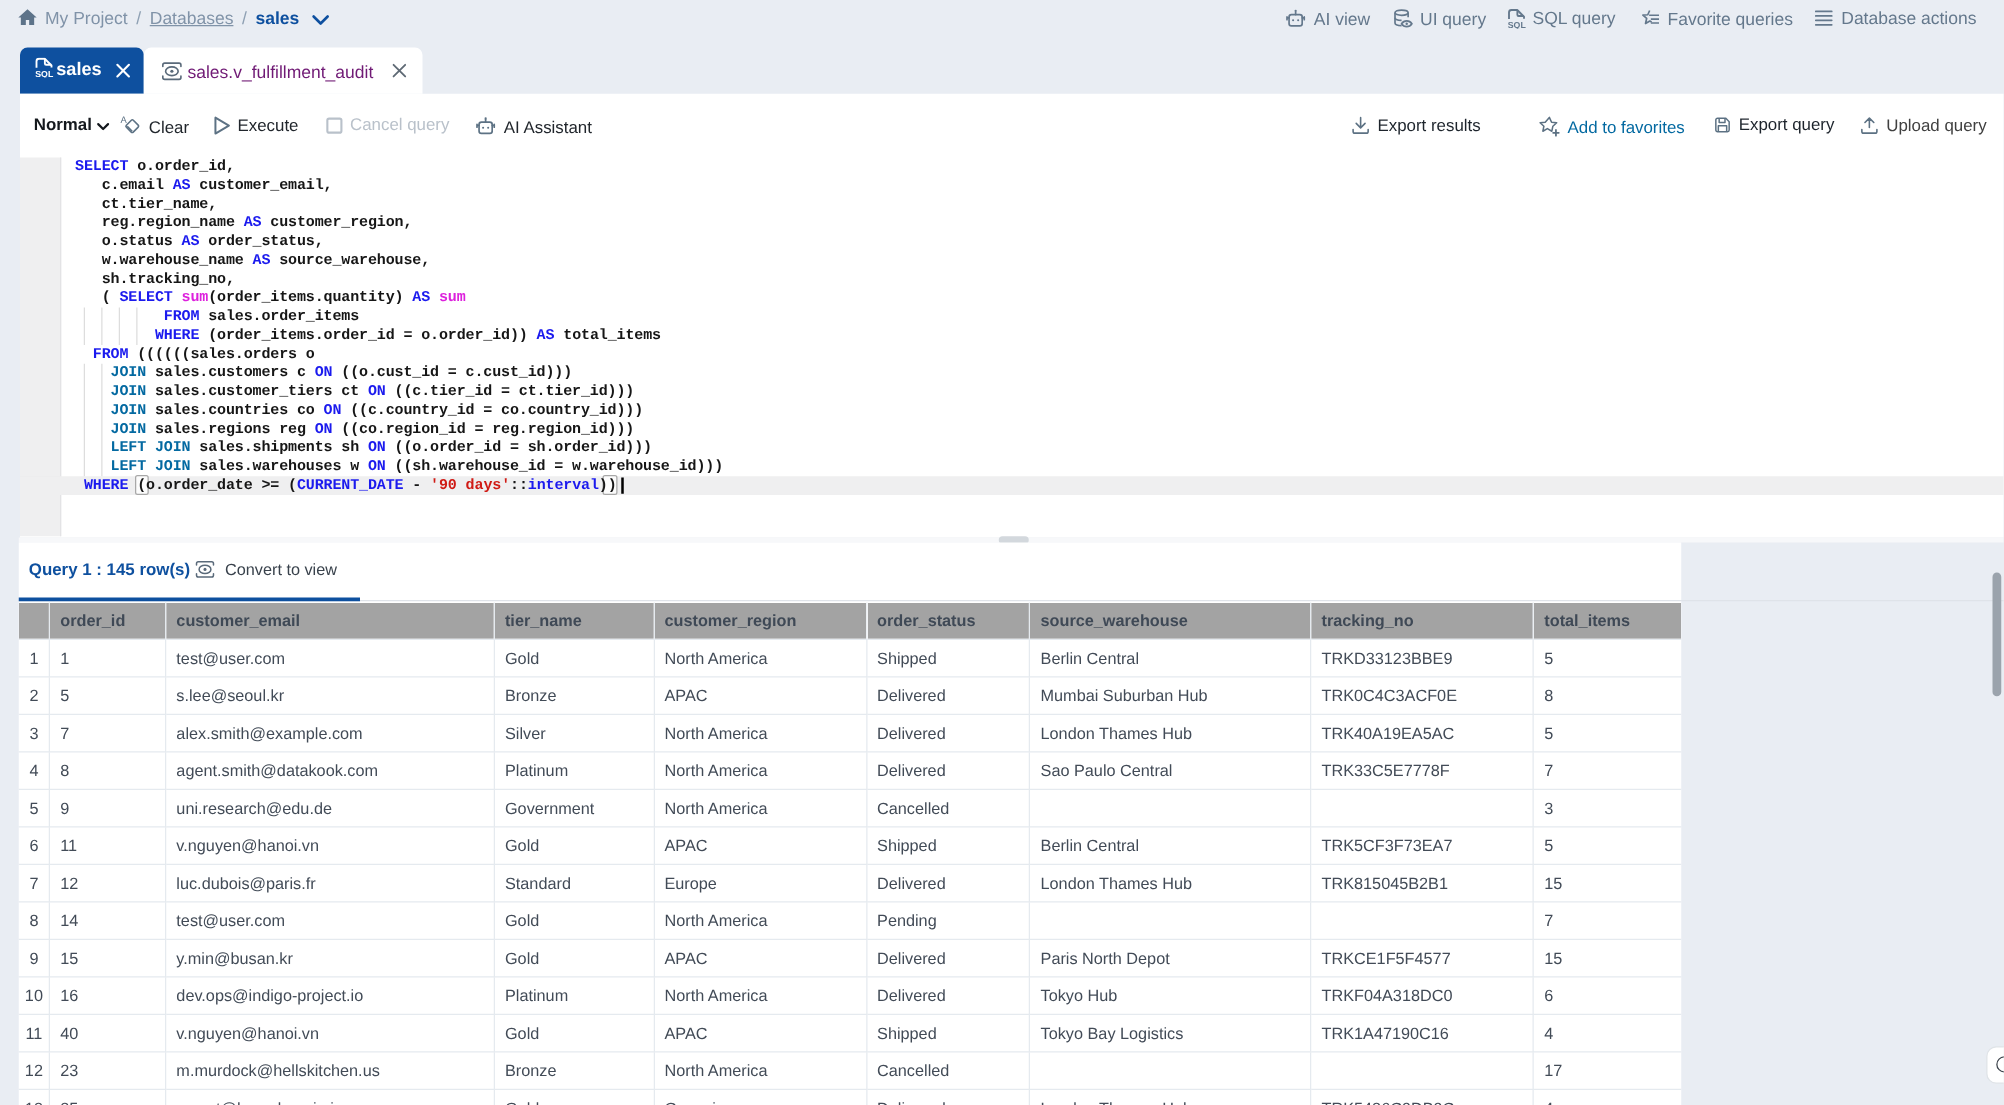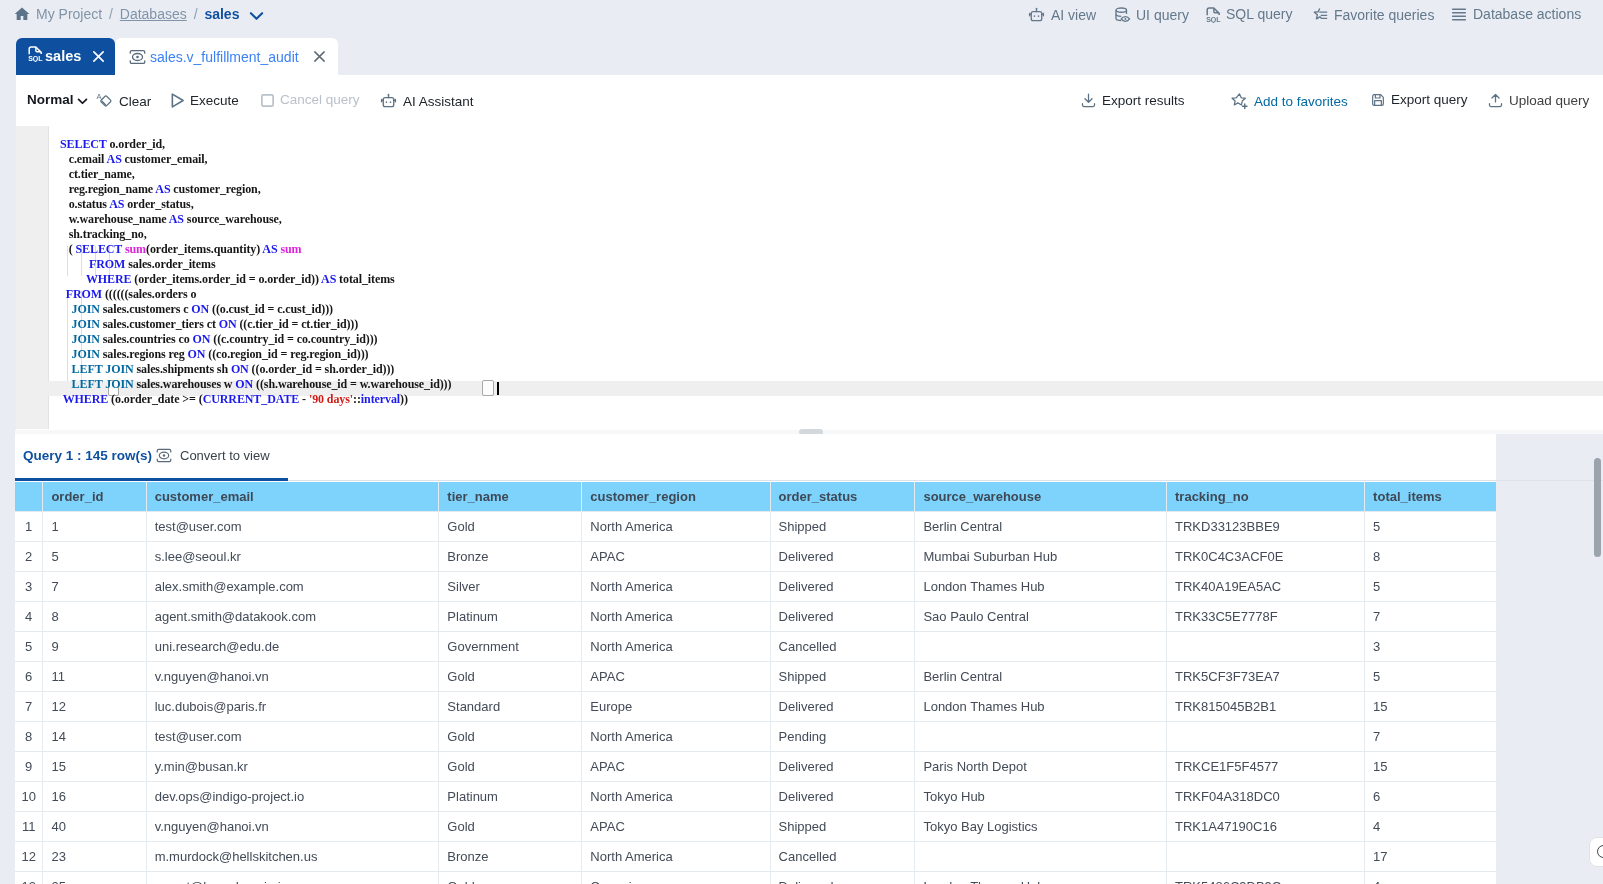--- a/index.html
+++ b/index.html
@@ -11,52 +11,52 @@
 .crumbtxt{position:absolute;top:6px;font-size:14px;color:#8093a8;white-space:nowrap}
 .crumbtxt .sep{color:#8ea0b3;padding:0 3px}
 .crumbtxt a{color:#8093a8;text-decoration:underline}
 .crumbtxt b{color:#0e509f;font-weight:bold}
 .rmenu{position:absolute;top:6px;font-size:14px;color:#64788c;white-space:nowrap}
 .rmenu svg{vertical-align:-4px;margin-right:5px}
 
 .tab1{position:absolute;left:16px;top:38px;width:99px;height:37px;background:#0e509f;border-radius:6px 6px 0 0}
 .tab2{position:absolute;left:115px;top:38px;width:223px;height:37px;background:#fff;border-radius:6px 6px 0 0}
 .tab1 span{position:absolute;left:29px;top:10px;font-size:14.5px;font-weight:bold;color:#fff}
-.tab2 span{position:absolute;left:35px;top:11px;font-size:14px;color:#3b82f6}
+.tab2 span{position:absolute;left:35px;top:11px;font-size:14px;color:#701a75}
 
 #panel{position:absolute;left:16px;top:75px;width:1587px;height:355px;background:#fff}
 .tbL{position:absolute;top:17px;font-size:13.5px;color:#21262c;white-space:nowrap}
 .tbL svg{vertical-align:-4px;margin-right:5px}
 .tbdis{color:#b9c1ca}
 #gutter{position:absolute;left:0;top:51px;width:33px;height:303px;background:#efeff0;border-right:1px solid #e3e3e5}
 #lineh{position:absolute;left:0;top:306px;width:1587px;height:15px;background:#efeff0}
 #linehg{position:absolute;left:0;top:306px;width:33px;height:15px;background:#e4e4e6}
-#code{position:absolute;left:44px;top:62px;z-index:1;font-family:Liberation Serif, serif;font-size:12px;letter-spacing:-0.1px;font-weight:bold;line-height:15px;color:#161616;white-space:pre}
+#code{position:absolute;left:44px;top:51px;z-index:1;font-family:Liberation Mono, monospace;font-size:12px;letter-spacing:-0.1px;font-weight:bold;line-height:15px;color:#161616;white-space:pre}
 #code .k{color:#1b1aee}
 #code .g{color:#0369a1}
 #code .m{color:#dd21dd}
 #code .r{color:#d01b15}
 .guide{position:absolute;width:1px;background:#dddddd}
 .brk{position:absolute;top:305px;height:16px;border:1px solid #a8a8a8;border-radius:2px;background:#fcfcfc;z-index:0}
 #cursor{position:absolute;left:481px;top:307px;width:1.5px;height:13px;background:#000;z-index:2}
 
 #split{position:absolute;left:15px;top:430px;width:1588px;height:4px;background:#f7f8fa}
 #handle{position:absolute;left:799px;top:429px;width:24px;height:6px;background:#d3d8dd;border-radius:3px}
 
-#res{position:absolute;left:15px;top:434px;width:1481px;height:450px;background:#fff}
+#res{position:absolute;left:15px;top:434px;width:1330px;height:450px;background:#fff}
 #rtab{position:absolute;left:0;top:0;width:1588px;height:47px;border-bottom:1px solid #dfe3e9}
 #rtabu{position:absolute;left:0;top:44px;width:273px;height:3px;background:#0e509f}
 #qlbl{position:absolute;left:8px;top:14px;font-size:13.5px;font-weight:bold;color:#0e509f}
 #cvt{position:absolute;left:141px;top:14px;font-size:13px;color:#39424c}
 #cvt svg{vertical-align:-3px;margin-right:8px}
 
 table{border-collapse:collapse;table-layout:fixed;font-size:13px;color:#424b57}
 #tbl{position:absolute;left:0px;top:48px}
 th,td{border:1px solid #e5eaef;height:30px;padding:0 0 0 8px;text-align:left;font-weight:normal;white-space:nowrap;overflow:hidden}
-th{background:#7dd3fc;font-weight:bold;color:#3f4956;height:29px;border-top:none}
+th{background:#a3a3a3;font-weight:bold;color:#3f4956;height:29px;border-top:none}
 td.num,th.num{text-align:center;padding:0}
 tr td:first-child,tr th:first-child{border-left:none}
 tr td:last-child,tr th:last-child{border-right:none}
 
 #sbar{position:absolute;left:1594px;top:458px;width:7px;height:99px;background:#9ba3ac;border-radius:4px}
 #fab{position:absolute;left:1589px;top:837px;width:26px;height:30px;background:#fff;border:1px solid #dfe3e7;border-radius:8px}
 #fab .circ{position:absolute;left:7px;top:7px;width:13px;height:13px;border:1.6px solid #3c434b;border-radius:50%}
 </style>
 </head>
 <body>

